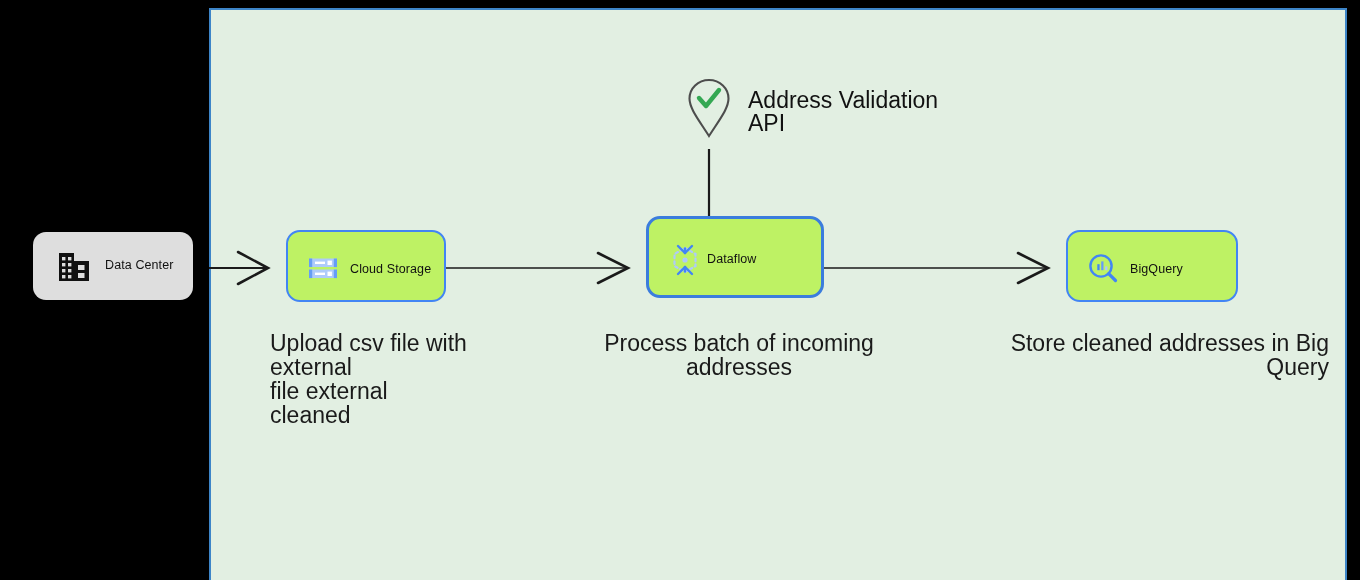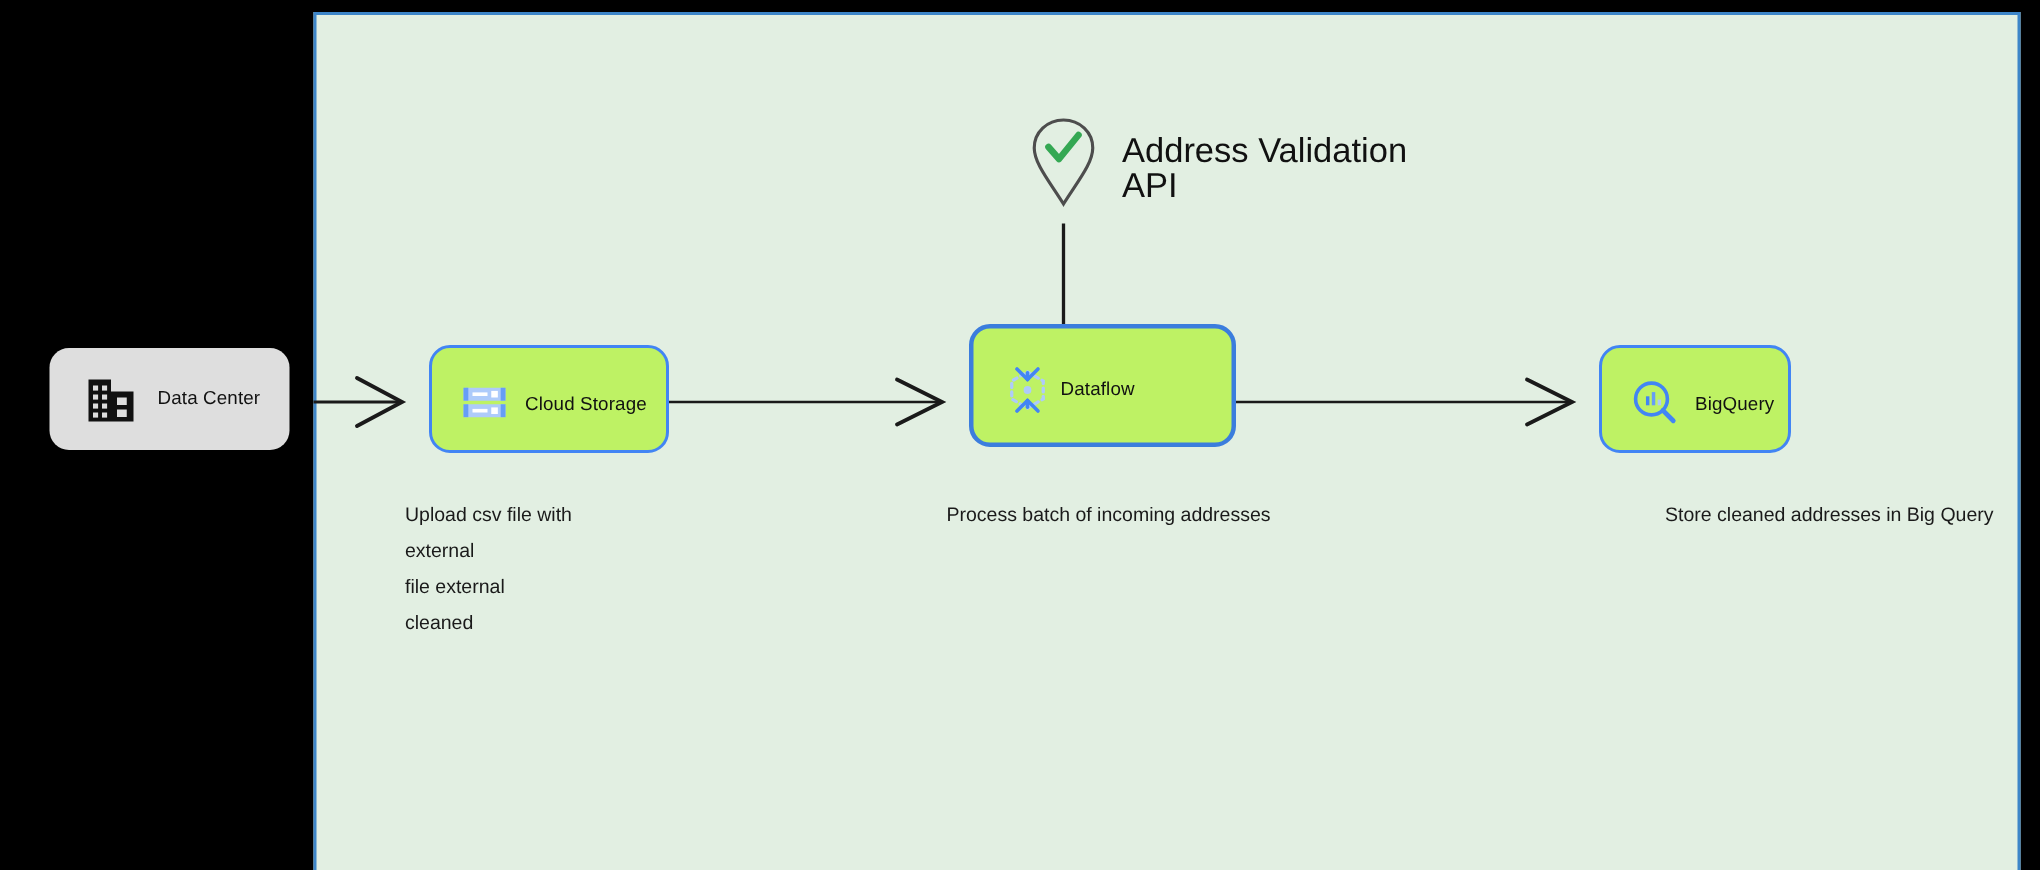--- a/index.html
+++ b/index.html
@@ -75,21 +75,21 @@
   }
 
   #node-storage { left: 270px; top: 230px; width: 160px; height: 72px; }
   #node-storage .node-icon { left: 18px; top: 19px; width: 34px; height: 34px; }
   #node-storage .node-label { left: 62px; top: 30px; }
 
   #node-dataflow { left: 630px; top: 216px; width: 178px; height: 82px; }
   #node-dataflow .node-icon { left: 18px; top: 23px; width: 36px; height: 36px; }
   #node-dataflow .node-label { left: 58px; top: 33px; }
 
-  #node-bigquery { left: 1050px; top: 230px; width: 128px; height: 72px; }
+  #node-bigquery { left: 1050px; top: 230px; width: 172px; height: 72px; }
   #node-bigquery .node-icon { left: 18px; top: 19px; width: 34px; height: 34px; }
   #node-bigquery .node-label { left: 62px; top: 30px; }
 
   
   #node-validation {
     position: absolute;
     left: 686px;
     top: 77px;
     width: 46px;
     height: 62px;
@@ -110,21 +110,21 @@
     left: 0;
     top: 0;
     width: 1360px;
     height: 580px;
     pointer-events: none;
   }
 
   
   .caption {
     position: absolute;
-    font-size: 13px;
+    font-size: 23px;
     line-height: 24px;
     color: #1a1a1a;
   }
   #caption-storage  { left: 270px; top: 331px; width: 230px; text-align: left; }
   #caption-dataflow { left: 569px; top: 331px; width: 340px; text-align: center; }
   #caption-bigquery { left: 989px; top: 331px; width: 340px; text-align: right; }
 </style>
 </head>
 <body>
 

